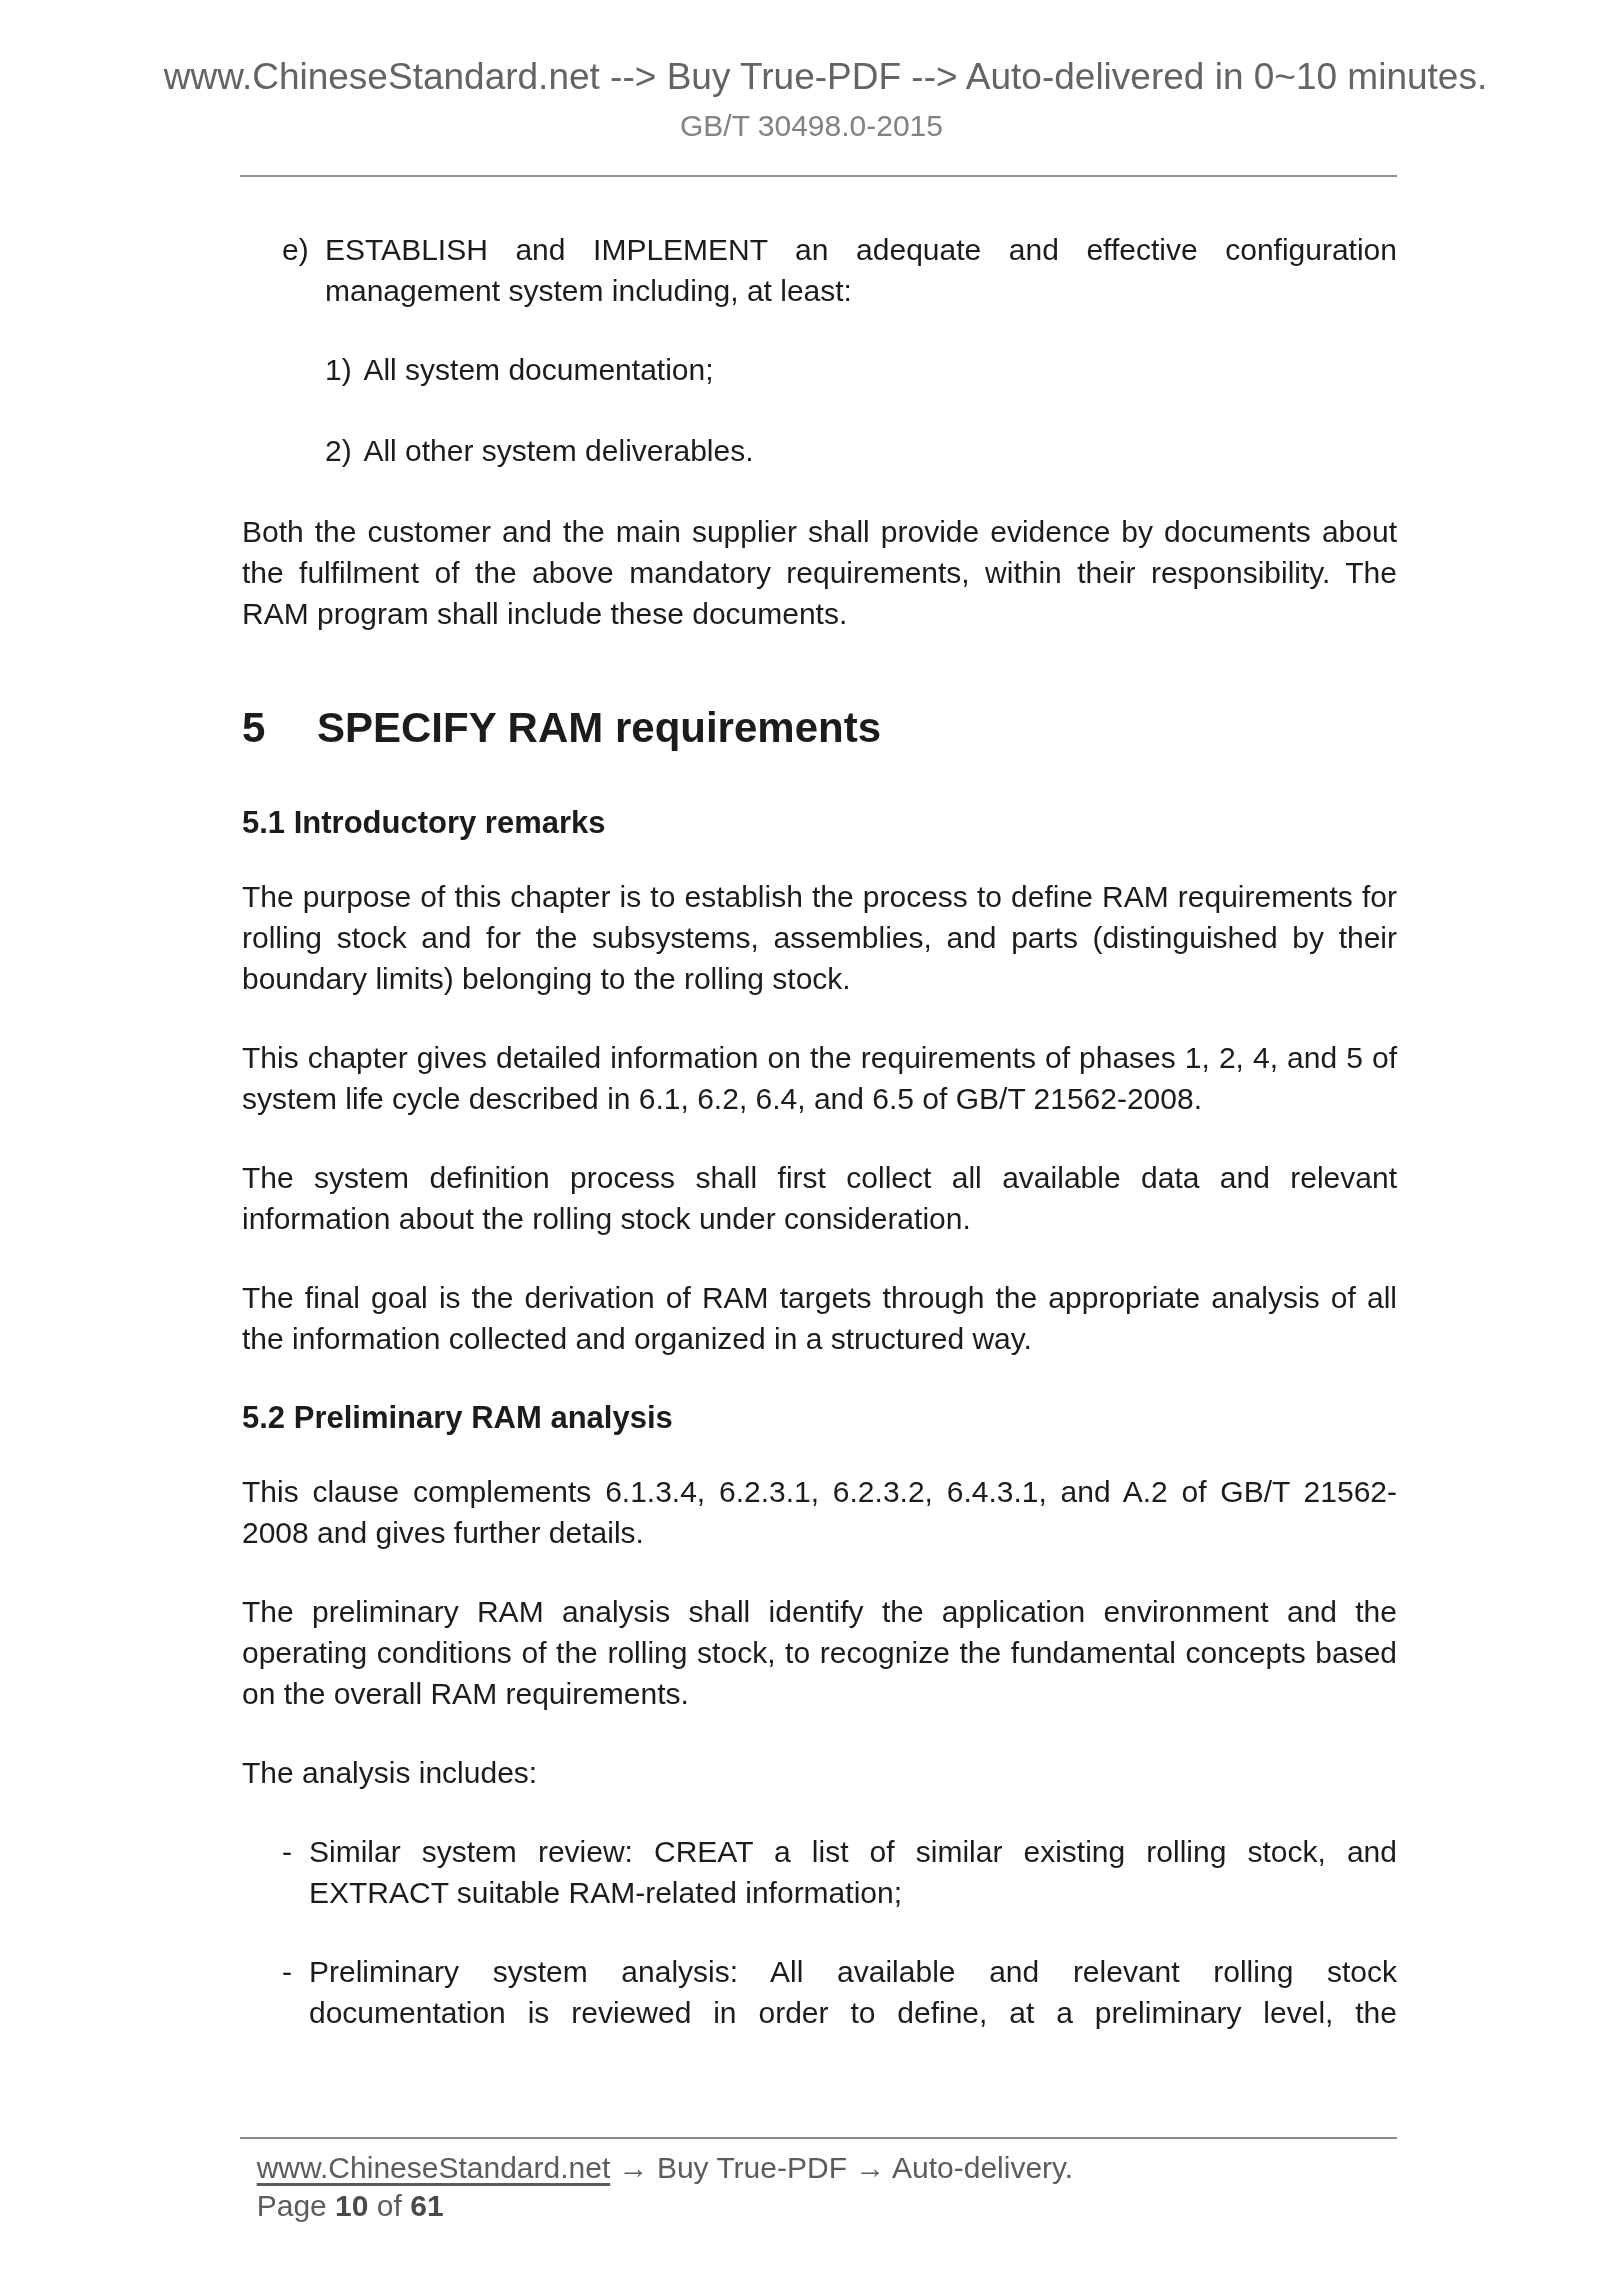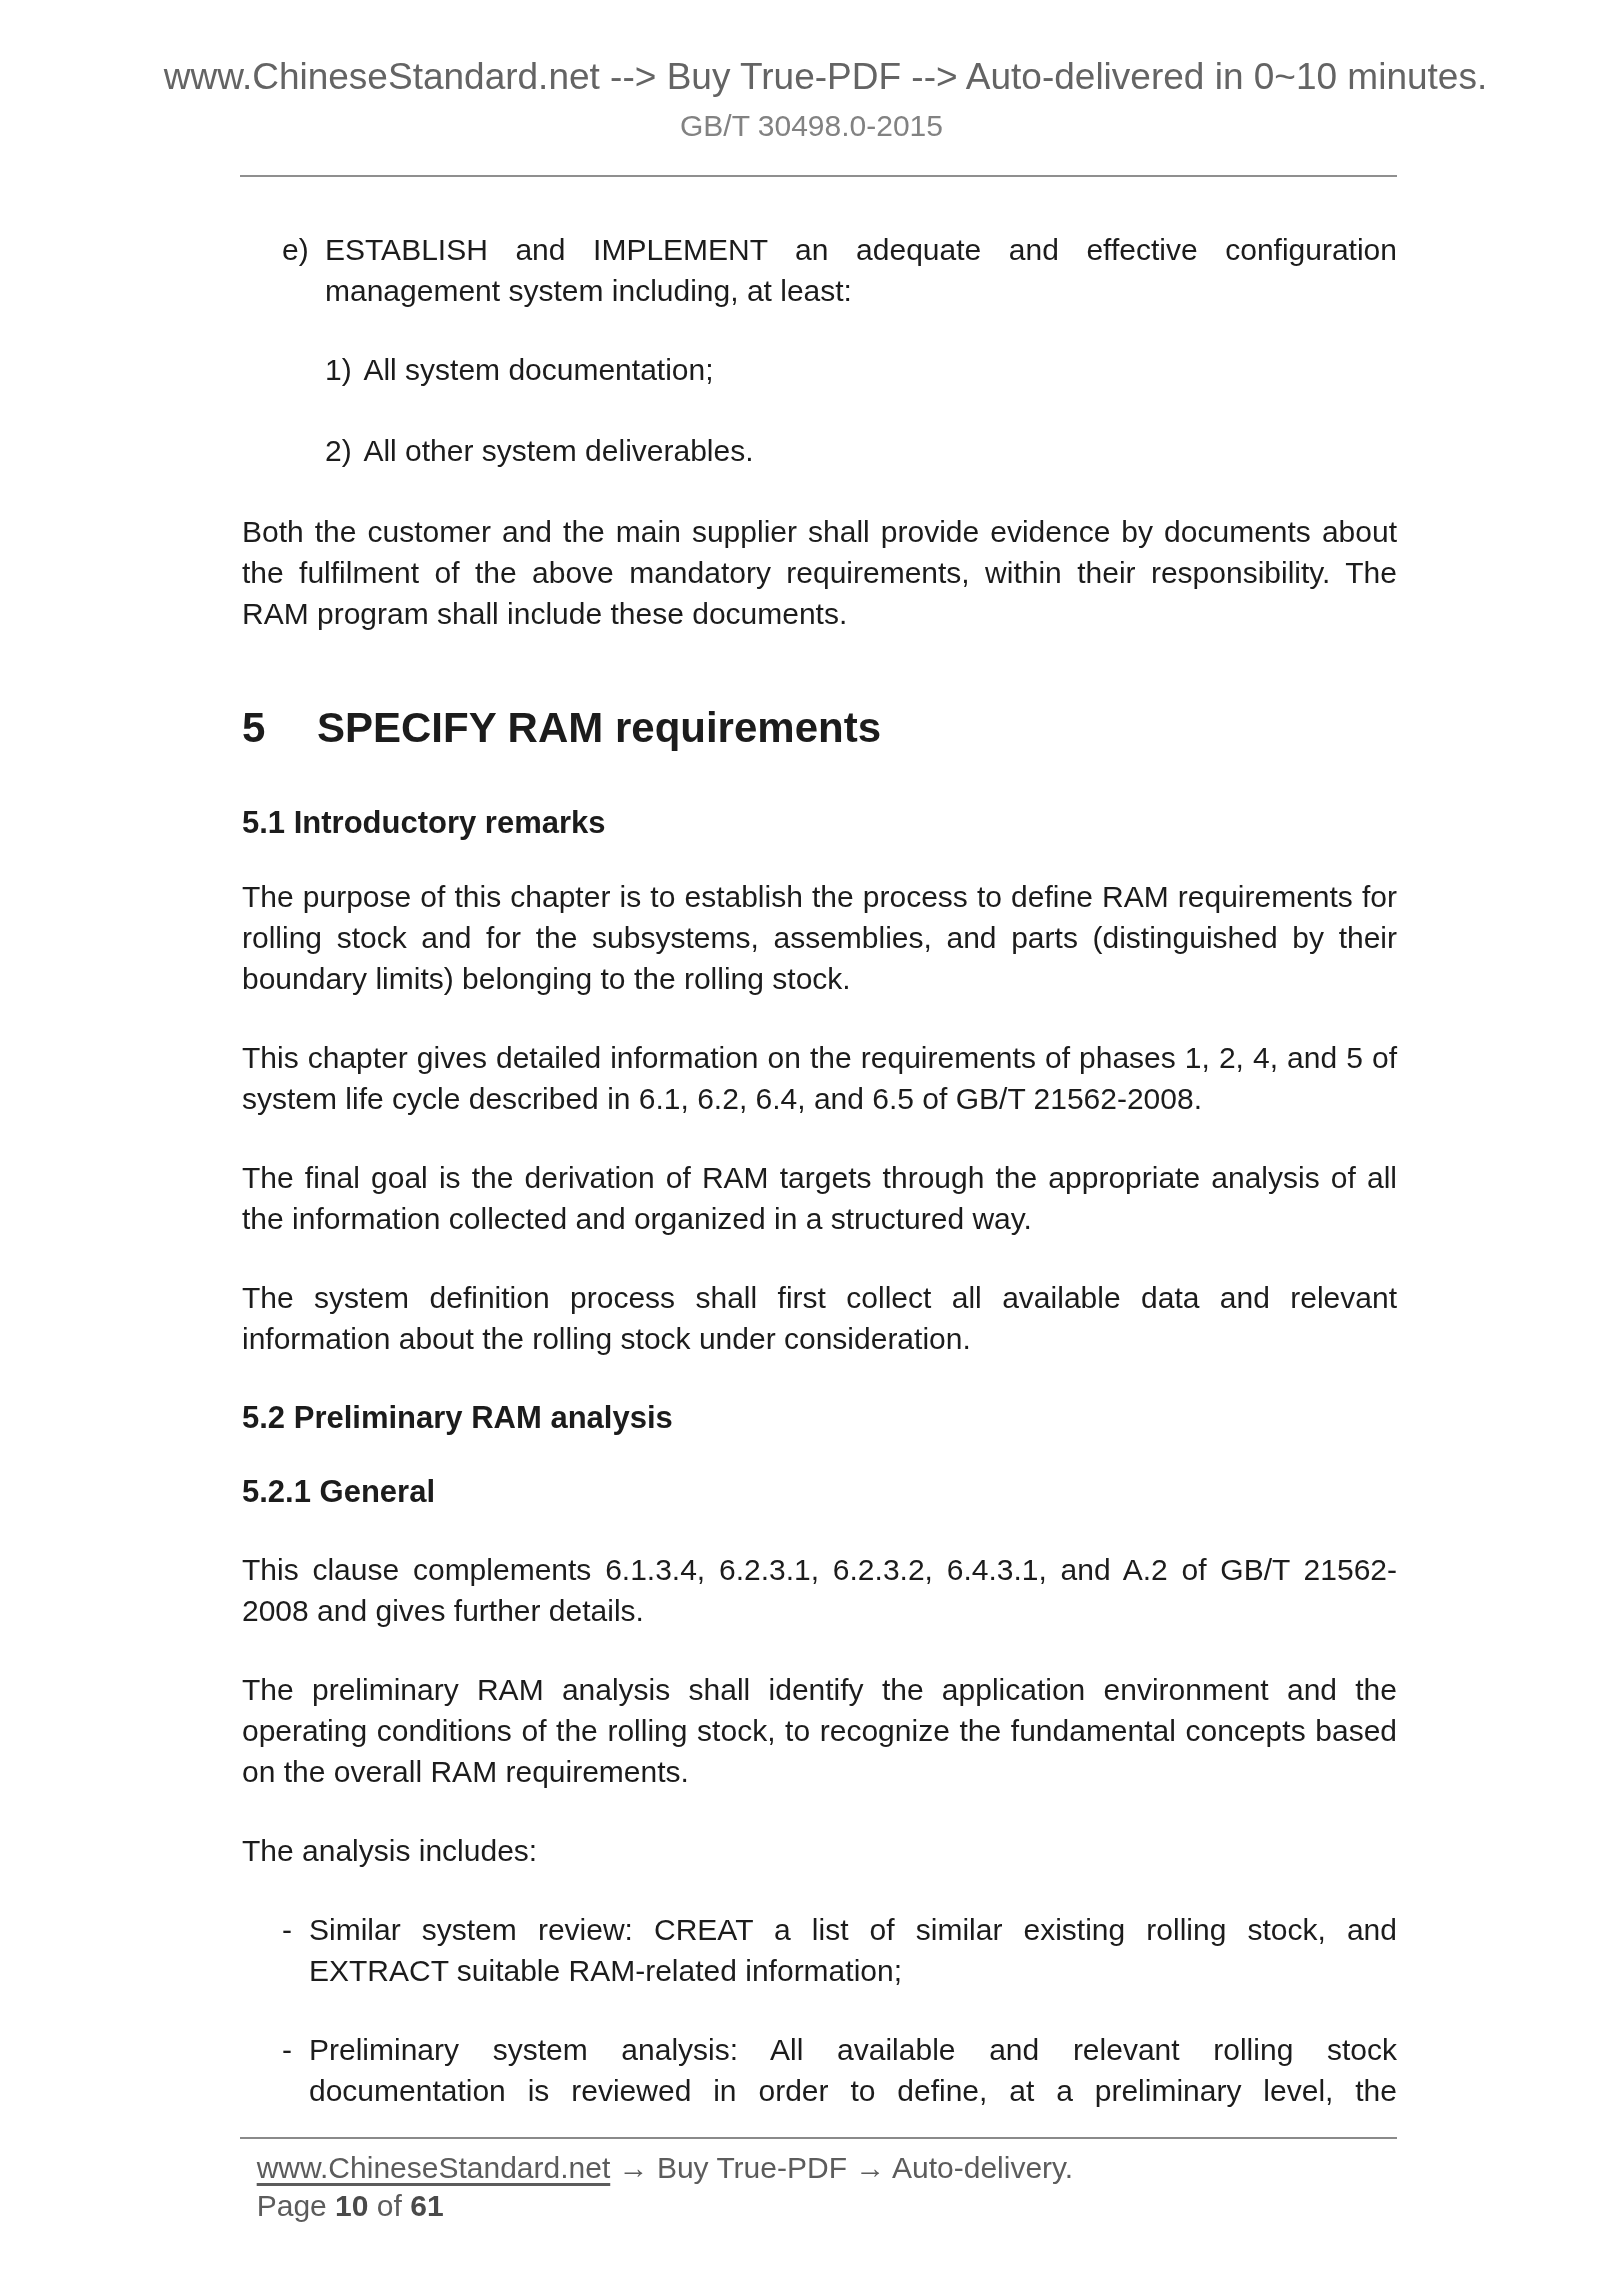--- a/index.html
+++ b/index.html
@@ -140,27 +140,26 @@
     <div class="h1">
       <span class="h1-num">5</span><span>SPECIFY RAM requirements</span>
     </div>
 
     <div class="h2">5.1 Introductory remarks</div>
 
     <div class="para">The purpose of this chapter is to establish the process to define RAM requirements for rolling stock and for the subsystems, assemblies, and parts (distinguished by their boundary limits) belonging to the rolling stock.</div>
 
     <div class="para">This chapter gives detailed information on the requirements of phases 1, 2, 4, and 5 of system life cycle described in 6.1, 6.2, 6.4, and 6.5 of GB/T 21562-2008.</div>
 
+    <div class="para">The system definition process shall first collect all available data and relevant information about the rolling stock under consideration.</div>
+
     <div class="para">The final goal is the derivation of RAM targets through the appropriate analysis of all the information collected and organized in a structured way.</div>
-
-    <div class="para">The system definition process shall first collect all available data and relevant information about the rolling stock under consideration.</div>
 
     <div class="h2">5.2 Preliminary RAM analysis</div>
 
-    <div class="h3">5.2.1 General</div>
 
     <div class="para">This clause complements 6.1.3.4, 6.2.3.1, 6.2.3.2, 6.4.3.1, and A.2 of GB/T 21562-2008 and gives further details.</div>
 
     <div class="para">The preliminary RAM analysis shall identify the application environment and the operating conditions of the rolling stock, to recognize the fundamental concepts based on the overall RAM requirements.</div>
 
     <div class="para">The analysis includes:</div>
 
     <div class="dash-item">
       <span class="marker">-</span>
       <span>Similar system review: CREAT a list of similar existing rolling stock, and EXTRACT suitable RAM-related information;</span>

